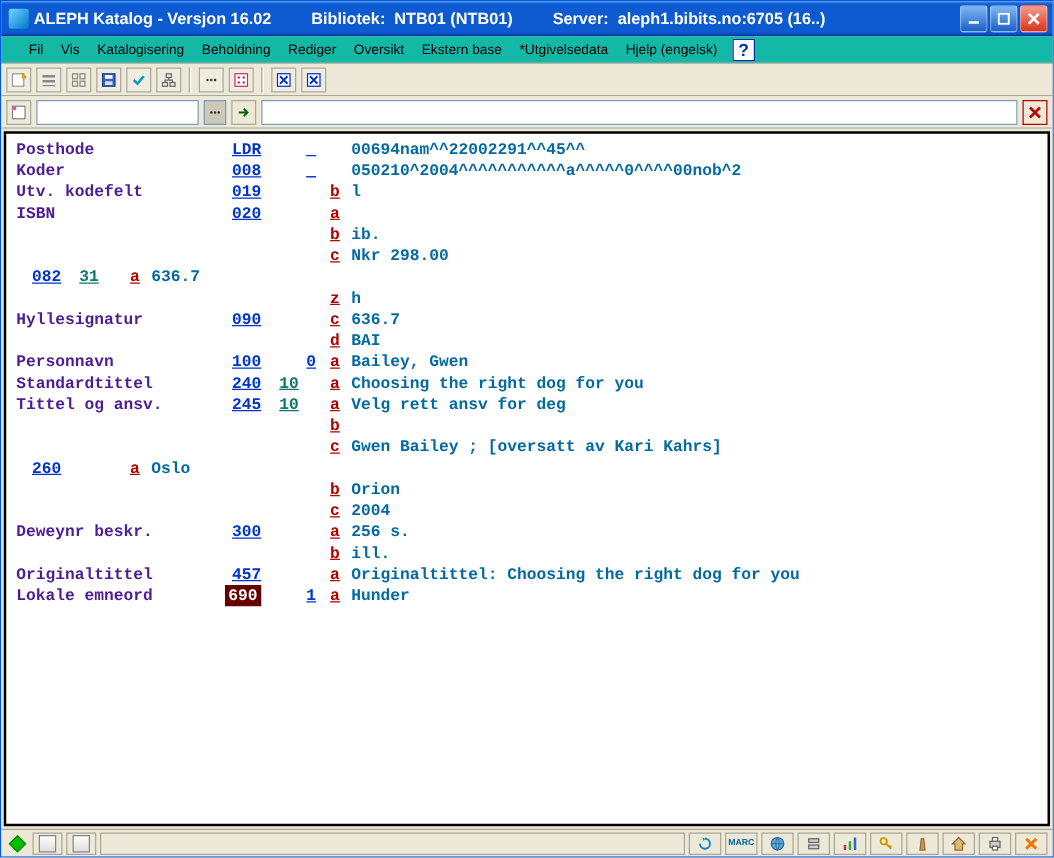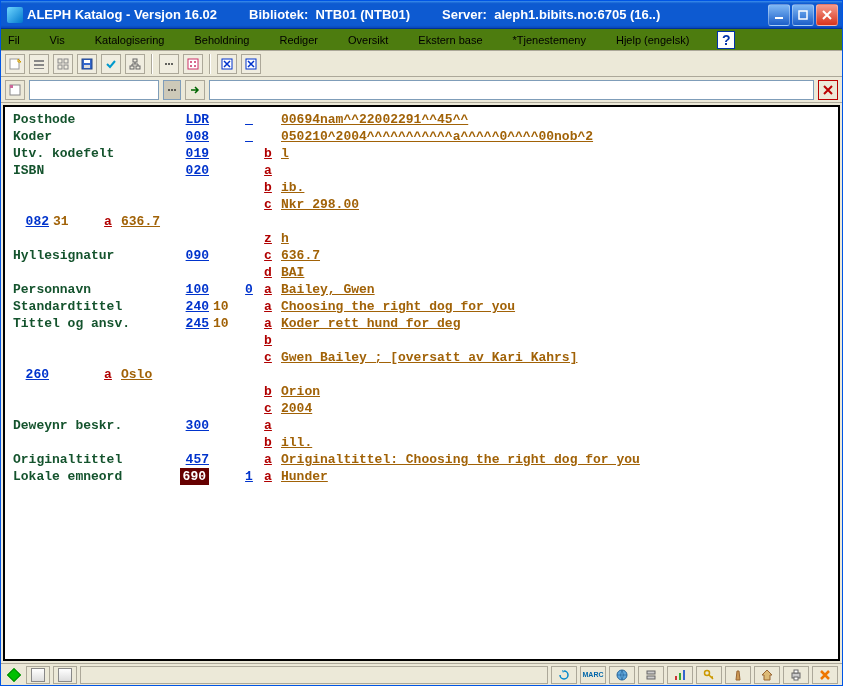--- a/index.html
+++ b/index.html
@@ -44,26 +44,26 @@
     border-radius: 3px;
     border: 1px solid #ffffff55;
     display: flex; align-items: center; justify-content: center;
     color: white; font-weight: bold; font-family: Arial; font-size: 12px;
   }
   .winbtn.min, .winbtn.max { background: linear-gradient(to bottom, #7fb8f5, #1c5fc9); }
   .winbtn.close { background: linear-gradient(to bottom, #f59b8d, #d7341c); }
   .winbtn svg { display: block; }
   .menubar {
     height: 22px;
-    background: #4d7c0f;
+    background: #14b8a6;
     border-bottom: 1px solid #aca899;
     display: flex;
     align-items: center;
-    padding: 0 1px;
-    gap: 18px;
+    padding: 0 16px;
+    gap: 2px;
   }
   .menubar .menuitem {
     padding: 2px 6px;
     cursor: pointer;
   }
   .helpicon {
     width: 18px; height: 18px;
     border: 1px solid #0033aa;
     color: #0033aa;
     display: flex; align-items: center; justify-content: center;
@@ -162,28 +162,28 @@
     flex: 1;
     background: white;
     border: 2px solid #000;
     padding: 4px 8px;
     font-family: "Lucida Console", "Courier New", monospace;
     font-size: 13px;
     font-weight: bold;
     overflow: auto;
   }
   .marc-row { display: flex; align-items:flex-start; line-height: 17px; }
-  .fld-label { width: 160px; color: #14532d; }
+  .fld-label { width: 160px; color: #4c1d95; }
   .fld-tag { width: 40px; color: #0033cc; text-decoration: underline; text-align: right; padding-right:4px; }
   .fld-tag.sel { background:#660000; color:white; text-decoration:none; padding:0 3px; width:auto; margin-left:auto; margin-right:4px;}
   .tagcol { width:40px; display:flex; justify-content:flex-end; }
-  .fld-ind1 { width: 26px; color: #a16207; text-align: left; }
+  .fld-ind1 { width: 26px; color: #0f766e; text-decoration: underline; text-align: right; }
   .fld-ind2 { width: 20px; color: #0033cc; text-decoration: underline; text-align: center; }
   .fld-sub { width: 18px; color: #b00000; text-decoration: underline; text-align: center; }
-  .fld-val { flex:1; color:#a16207; padding-left:4px;text-decoration:underline; }
+  .fld-val { flex:1; color:#0369a1; padding-left:4px; }
   .statusbar {
     height: 22px;
     background: #ece9d8;
     border-top: 1px solid #aca899;
     display:flex; align-items:center; padding:0 4px; gap:3px;
   }
   .statusbar .seg {
     height: 18px; border:1px solid #aca899; background:#ece9d8; padding:0 4px; display:flex;align-items:center;
   }
   .statusbar .seg.fill { flex:1; }
@@ -224,21 +224,21 @@
   </div>
 
   <div class="menubar">
     <div class="menuitem"><span>Fil</span></div>
     <div class="menuitem"><span>Vis</span></div>
     <div class="menuitem"><span>Katalogisering</span></div>
     <div class="menuitem"><span>Beholdning</span></div>
     <div class="menuitem"><span>Rediger</span></div>
     <div class="menuitem"><span>Oversikt</span></div>
     <div class="menuitem"><span>Ekstern base</span></div>
-    <div class="menuitem"><span>*Tjenestemeny</span></div>
+    <div class="menuitem"><span>*Utgivelsedata</span></div>
     <div class="menuitem"><span>Hjelp (engelsk)</span></div>
     <div class="helpicon">?</div>
   </div>
 
 
   <div class="toolbar">
     <div class="tbtn">
         <svg width="12" height="12">
           <rect x="1" y="1" width="9" height="10" fill="#fff" stroke="#999"></rect>
           <path d="M9 1 L12 4 L9 4 Z" fill="#ffeeaa" stroke="#cc9900"></path>
@@ -461,21 +461,21 @@
           <div class="fld-val">Choosing the right dog for you</div>
         </div>
         <div class="marc-row">
           <div class="fld-label">Tittel og ansv.</div>
           <div class="tagcol">
             <span class="fld-tag">245</span>
           </div>
           <div class="fld-ind1">10</div>
           <div class="fld-ind2" style="text-decoration: none;"></div>
           <div class="fld-sub">a</div>
-          <div class="fld-val">Koder rett hund for deg</div>
+          <div class="fld-val">Velg rett ansv for deg</div>
         </div>
         <div class="marc-row">
           <div class="fld-label"></div>
           <div class="tagcol">
             <span class="fld-tag" style="text-decoration: none;"></span>
           </div>
           <div class="fld-ind1" style="text-decoration: none;"></div>
           <div class="fld-ind2" style="text-decoration: none;"></div>
           <div class="fld-sub">b</div>
         </div>
@@ -519,20 +519,21 @@
           <div class="fld-val">2004</div>
         </div>
         <div class="marc-row">
           <div class="fld-label">Deweynr beskr.</div>
           <div class="tagcol">
             <span class="fld-tag">300</span>
           </div>
           <div class="fld-ind1" style="text-decoration: none;"></div>
           <div class="fld-ind2" style="text-decoration: none;"></div>
           <div class="fld-sub">a</div>
+          <div class="fld-val">256 s.</div>
         </div>
         <div class="marc-row">
           <div class="fld-label"></div>
           <div class="tagcol">
             <span class="fld-tag" style="text-decoration: none;"></span>
           </div>
           <div class="fld-ind1" style="text-decoration: none;"></div>
           <div class="fld-ind2" style="text-decoration: none;"></div>
           <div class="fld-sub">b</div>
           <div class="fld-val">ill.</div>

